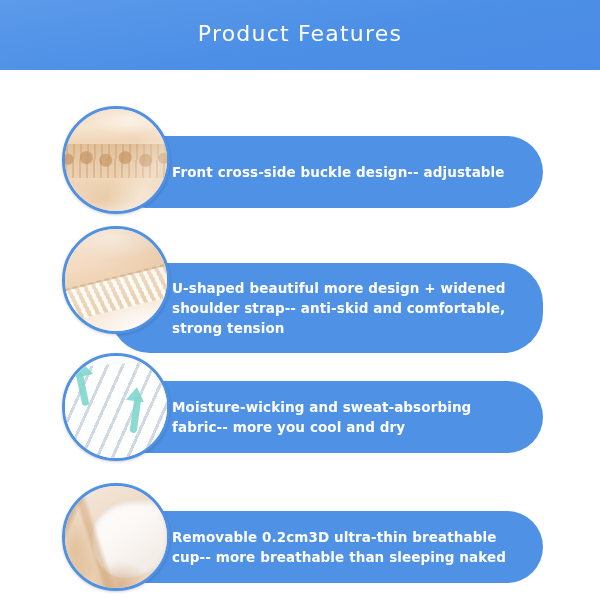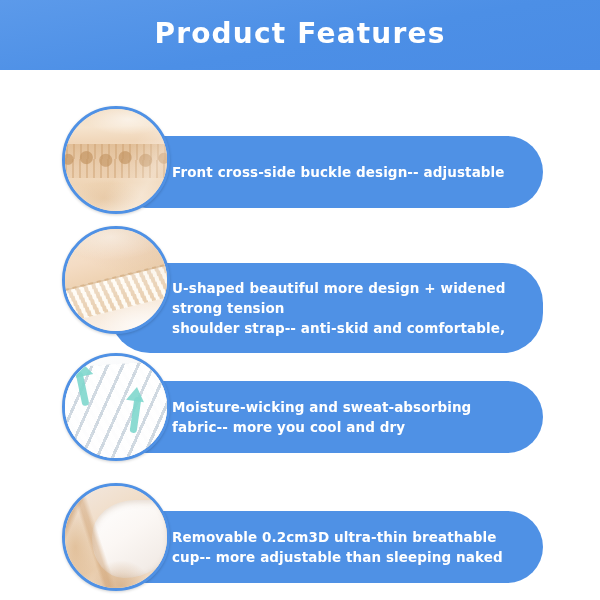--- a/index.html
+++ b/index.html
@@ -27,22 +27,22 @@
     top: 0;
     width: 600px;
     height: 70px;
     background: linear-gradient(170deg, #5c9aea 0%, #4c8fe6 55%, #4a8ce5 100%);
     display: flex;
     align-items: center;
     justify-content: center;
   }
   .header-title {
     color: #ffffff;
-    font-size: 28px;
-    font-weight: 700;
+    font-size: 22px;
+    font-weight: 400;
     letter-spacing: 1.2px;
     font-family: "DejaVu Sans", sans-serif;
     line-height: 1;
     padding-bottom: 2px;
   }
 
   
   .features {
     position: absolute;
     left: 0;
@@ -234,22 +234,22 @@
         <div class="pill-line">Front cross-side buckle design-- adjustable</div>
       </div>
       <div class="circle" style="top:18px;">
         <div class="circle-inner photo-lace-band"></div>
       </div>
     </div>
 
     <div class="feature-row" style="top:130px;height:135px;">
       <div class="pill" style="top:45px;height:90px;">
         <div class="pill-line">U-shaped beautiful more design + widened</div>
+        <div class="pill-line">shoulder strap-- anti-skid and comfortable,</div>
         <div class="pill-line">strong tension</div>
-        <div class="pill-line">shoulder strap-- anti-skid and comfortable,</div>
       </div>
       <div class="circle" style="top:8px;">
         <div class="circle-inner photo-ruffle"></div>
       </div>
     </div>
 
     <div class="feature-row" style="top:265px;height:130px;">
       <div class="pill" style="top:28px;height:72px;">
         <div class="pill-line">Moisture-wicking and sweat-absorbing</div>
         <div class="pill-line">fabric-- more you cool and dry</div>
@@ -260,21 +260,21 @@
           <div class="arrow-head" style="left:9%;top:6%;transform:rotate(-12deg);"></div>
           <div class="arrow-stem" style="left:66%;top:40%;width:7px;height:36px;transform:rotate(8deg);"></div>
           <div class="arrow-head" style="left:61%;top:30%;transform:rotate(8deg);"></div>
         </div>
       </div>
     </div>
 
     <div class="feature-row" style="top:395px;height:130px;">
       <div class="pill" style="top:28px;height:72px;">
         <div class="pill-line">Removable 0.2cm3D ultra-thin breathable</div>
-        <div class="pill-line">cup-- more adjustable than sleeping naked</div>
+        <div class="pill-line">cup-- more breathable than sleeping naked</div>
       </div>
       <div class="circle" style="top:0px;">
         <div class="circle-inner photo-cup"></div>
       </div>
     </div>
 
   </div>
 </div>
 
 </body></html>

